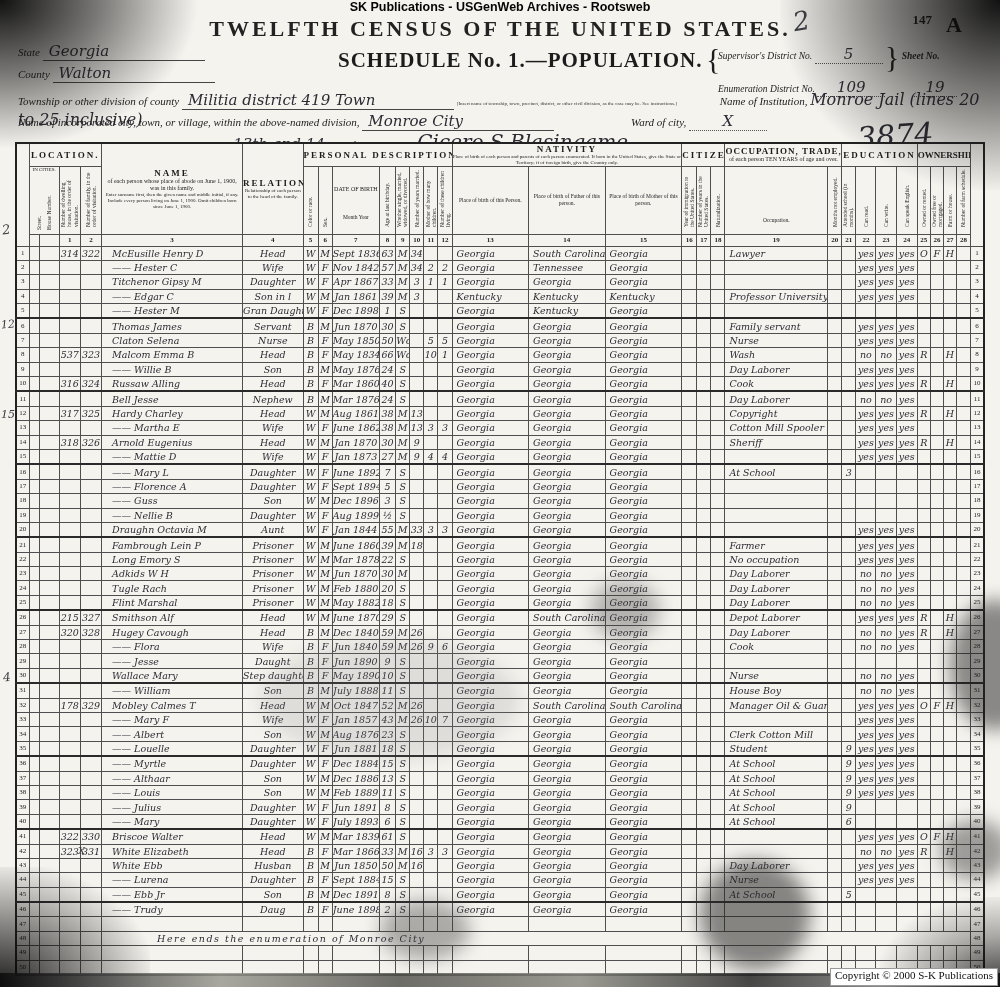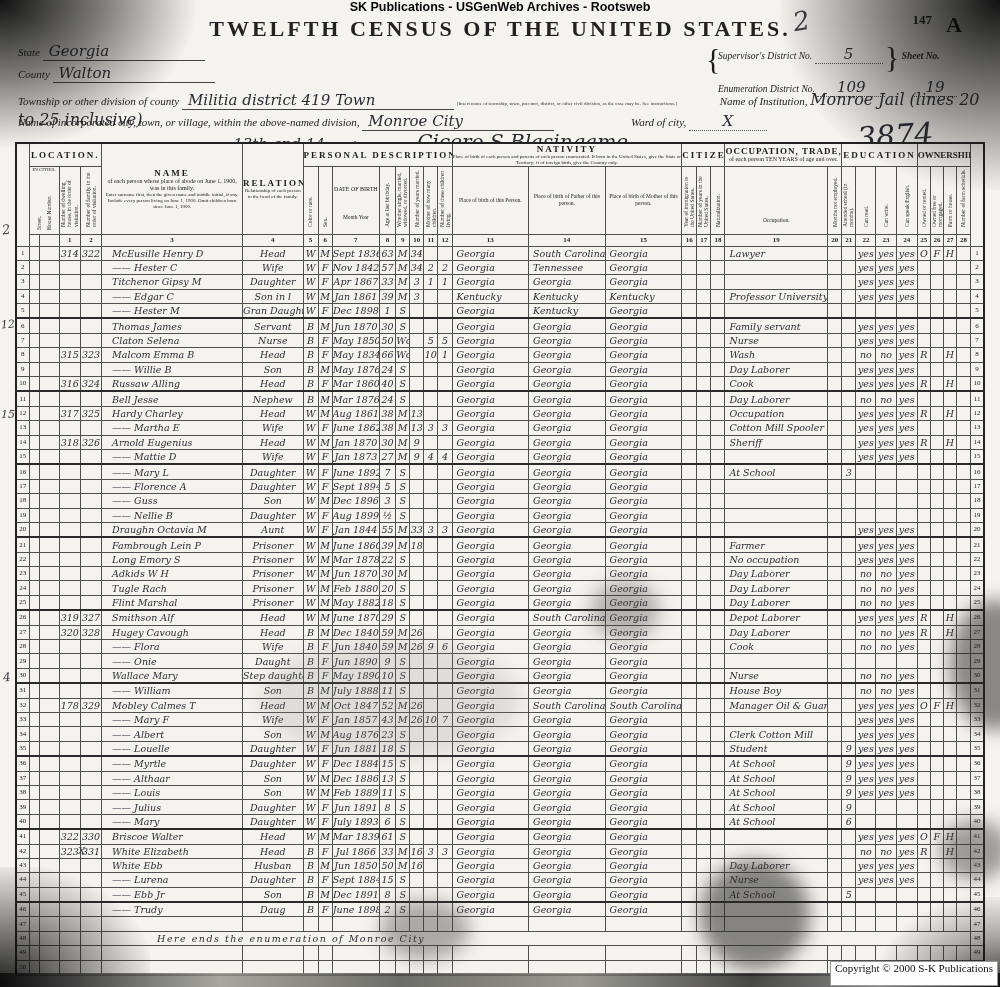--- a/index.html
+++ b/index.html
@@ -65,41 +65,42 @@
   .smudge{position:absolute;border-radius:50%;filter:blur(9px);pointer-events:none;}
   .s1{left:700px;top:860px;width:110px;height:110px;background:rgba(40,40,40,.55);}
   .s2{left:950px;top:600px;width:90px;height:130px;background:rgba(30,30,30,.5);}
   .s3{left:590px;top:580px;width:70px;height:60px;background:rgba(60,60,60,.35);}
   .s4{left:380px;top:900px;width:90px;height:60px;background:rgba(60,60,60,.4);}
   .s5{left:940px;top:820px;width:70px;height:60px;background:rgba(50,50,50,.45);}
   .s6{left:260px;top:640px;width:260px;height:120px;background:rgba(120,120,120,.18);}
   .botstrip{position:absolute;bottom:0;left:0;width:100%;height:14px;pointer-events:none;
         background:linear-gradient(90deg,#0a0a0a 0%,#3a3a3a 8%,#9a9a92 22%,#55554f 40%,#8a8a82 58%,#2a2a2a 75%,#777 88%,#0a0a0a 100%);opacity:.85;}
   .copyright{position:absolute;right:2px;bottom:1px;background:#fefefe;border:1px solid #999;
-        font-size:11px;padding:0 4px 11px 4px;color:#111;}
+        font-size:11px;padding:0 4px 4px 4px;color:#111;}
 </style>
 </head>
 <body>
 
 <div class="page">
 
   <div class="banner">SK Publications - USGenWeb Archives - Rootsweb</div>
   <div class="census-title">TWELFTH CENSUS OF THE UNITED STATES.</div>
   <div class="pageno">147</div>
   <div class="pageletter">A</div>
 
   <div class="formarea">
     <div class="stateline">
       <span class="lbl">State</span>
       <span class="u hw hw-lg">Georgia</span>
     </div>
     <div class="countyline">
       <span class="lbl">County</span>
       <span class="u hw hw-lg">Walton</span>
     </div>
+    <div class="schedule">SCHEDULE No. 1.—POPULATION.</div>
 
     <div class="district">
       <span class="brace" style="position:absolute;left:-12px;top:2px;">{</span>
       <div>
         <span class="lbl" style="font-size:9.5px">Supervisor's District No.</span>
         <span class="dotted hw hw-lg">5</span>
         <span class="brace">}</span>
         <span class="lbl" style="font-size:9.5px;font-weight:bold">Sheet No.</span>
       </div>
       <div style="margin-top:4px">
@@ -512,21 +513,21 @@
             <td class="hw ctr"></td>
             <td class="hw ctr"></td>
             <td class="hw ctr"></td>
             <td class=""></td>
             <td class="ln">7</td>
           </tr>
           <tr>
             <td class="ln">8</td>
             <td class=""></td>
             <td class=""></td>
-            <td class="hw ctr">315</td>
+            <td class="hw ctr">537</td>
             <td class="hw ctr">323</td>
             <td class="hw nm">Malcom Emma B</td>
             <td class="hw ctr">Head</td>
             <td class="hw ctr">B</td>
             <td class="hw ctr">F</td>
             <td class="hw ctr">May 1834</td>
             <td class="hw ctr">66</td>
             <td class="hw ctr">Wd</td>
             <td class="hw ctr"></td>
             <td class="hw ctr">10</td>
@@ -666,21 +667,21 @@
             <td class="hw ctr">M</td>
             <td class="hw ctr">13</td>
             <td class="hw ctr"></td>
             <td class="hw ctr"></td>
             <td class="hw lft">Georgia</td>
             <td class="hw lft">Georgia</td>
             <td class="hw lft">Georgia</td>
             <td class=""></td>
             <td class=""></td>
             <td class=""></td>
-            <td class="hw lft">Occupation</td>
+            <td class="hw lft">Copyright</td>
             <td class=""></td>
             <td class="hw ctr"></td>
             <td class="hw ctr">yes</td>
             <td class="hw ctr">yes</td>
             <td class="hw ctr">yes</td>
             <td class="hw ctr">R</td>
             <td class="hw ctr"></td>
             <td class="hw ctr">H</td>
             <td class=""></td>
             <td class="ln">12</td>
@@ -1124,21 +1125,21 @@
             <td class="hw ctr"></td>
             <td class="hw ctr"></td>
             <td class="hw ctr"></td>
             <td class=""></td>
             <td class="ln">25</td>
           </tr>
           <tr>
             <td class="ln">26</td>
             <td class=""></td>
             <td class=""></td>
-            <td class="hw ctr">319</td>
+            <td class="hw ctr">215</td>
             <td class="hw ctr">327</td>
             <td class="hw nm">Smithson Alf</td>
             <td class="hw ctr">Head</td>
             <td class="hw ctr">W</td>
             <td class="hw ctr">M</td>
             <td class="hw ctr">June 1870</td>
             <td class="hw ctr">29</td>
             <td class="hw ctr">S</td>
             <td class="hw ctr"></td>
             <td class="hw ctr"></td>
@@ -1228,21 +1229,21 @@
             <td class="hw ctr"></td>
             <td class=""></td>
             <td class="ln">28</td>
           </tr>
           <tr>
             <td class="ln">29</td>
             <td class=""></td>
             <td class=""></td>
             <td class="hw ctr"></td>
             <td class="hw ctr"></td>
-            <td class="hw nm">—— Onie</td>
+            <td class="hw nm">—— Jesse</td>
             <td class="hw ctr">Daught</td>
             <td class="hw ctr">B</td>
             <td class="hw ctr">F</td>
             <td class="hw ctr">Jun 1890</td>
             <td class="hw ctr">9</td>
             <td class="hw ctr">S</td>
             <td class="hw ctr"></td>
             <td class="hw ctr"></td>
             <td class="hw ctr"></td>
             <td class="hw lft">Georgia</td>
@@ -1674,21 +1675,21 @@
           <tr>
             <td class="ln">42</td>
             <td class=""></td>
             <td class=""></td>
             <td class="hw ctr">323</td>
             <td class="hw ctr">331</td>
             <td class="hw nm">White Elizabeth</td>
             <td class="hw ctr">Head</td>
             <td class="hw ctr">B</td>
             <td class="hw ctr">F</td>
-            <td class="hw ctr">Jul 1866</td>
+            <td class="hw ctr">Mar 1866</td>
             <td class="hw ctr">33</td>
             <td class="hw ctr">M</td>
             <td class="hw ctr">16</td>
             <td class="hw ctr">3</td>
             <td class="hw ctr">3</td>
             <td class="hw lft">Georgia</td>
             <td class="hw lft">Georgia</td>
             <td class="hw lft">Georgia</td>
             <td class=""></td>
             <td class=""></td>

